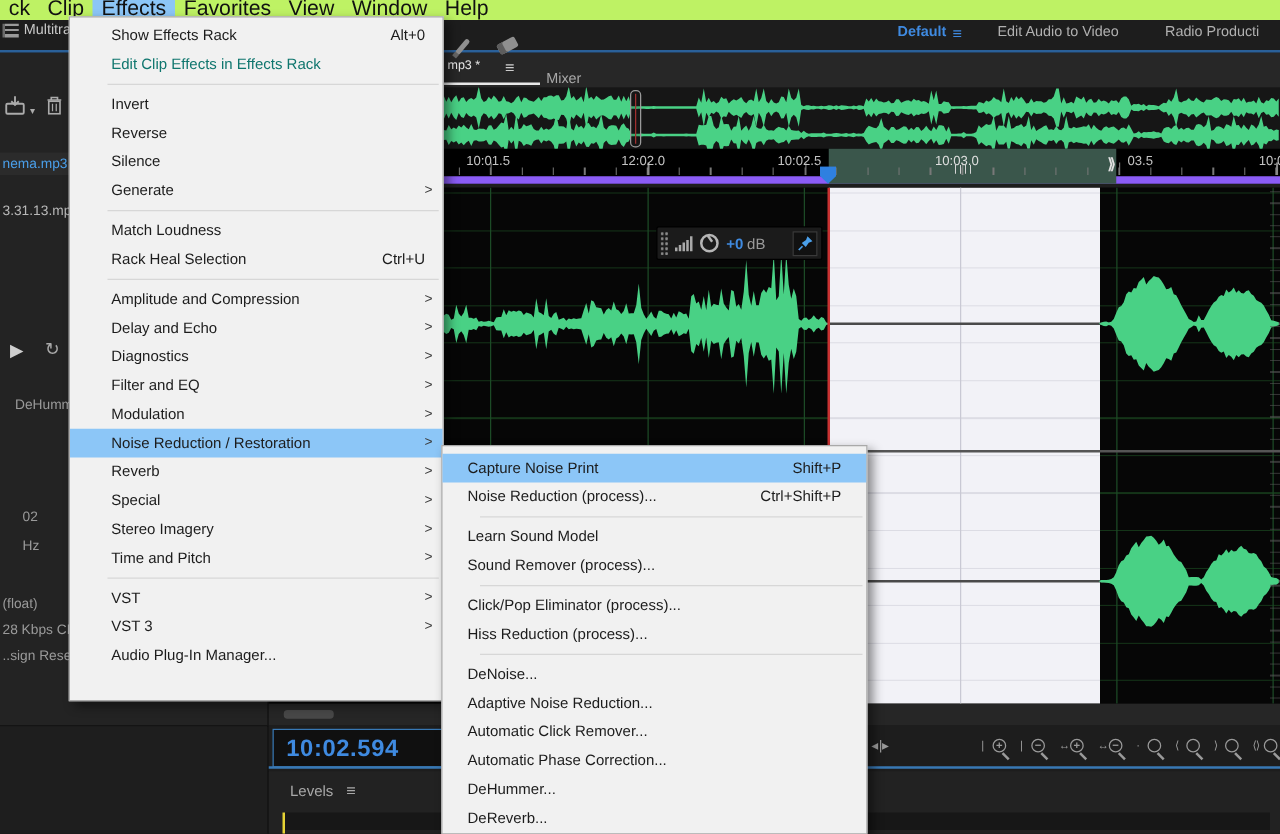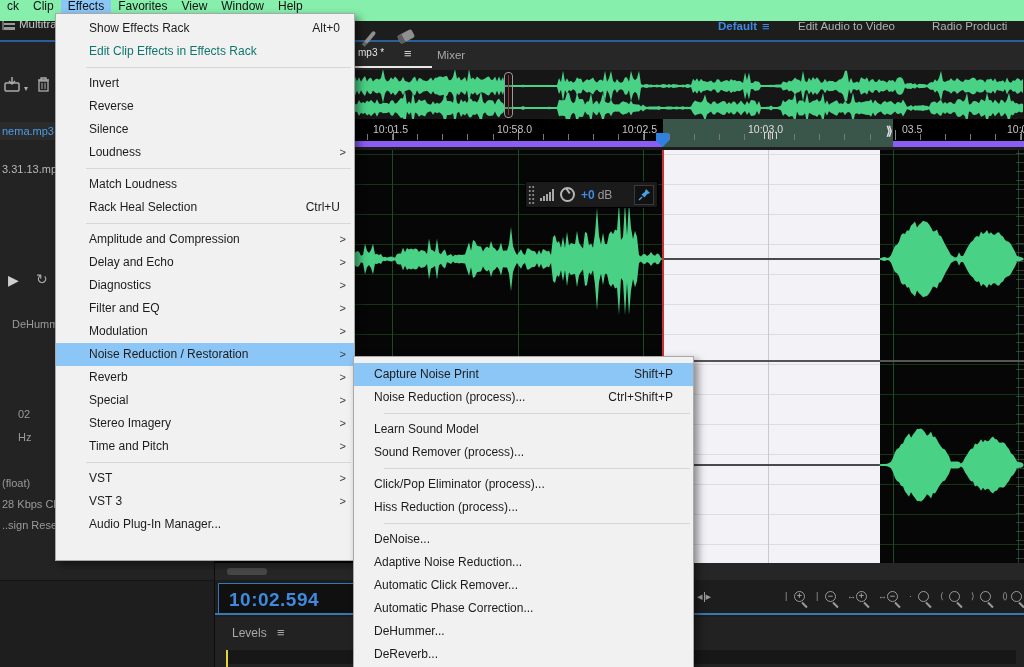--- a/index.html
+++ b/index.html
@@ -1,21 +1,21 @@
 <!DOCTYPE html>
 <html style="--hi: #8cc6f7; --accent: #3f8ae0; --selw: #f2f2f7; --phred: #c83232; --phblue: #2f80e0; --yellow: #e6d335;"><head>
 <meta charset="utf-8">
 <style>
   *{margin:0;padding:0;box-sizing:border-box;font-family:"Liberation Sans",sans-serif}
   html,body{width:1024px;height:667px;overflow:hidden;background:#1d1d1d}
   #app{position:relative;width:1024px;height:667px;background:#1d1d1d}
   .abs{position:absolute}
 
   
-  #menubar{position:absolute;left:0;top:0;width:1024px;height:21px;background:#86efac;z-index:300;font-size:12px;line-height:13px;color:#111;white-space:nowrap;overflow:hidden}
+  #menubar{position:absolute;left:0;top:0;width:1024px;height:16px;background:#bef264;z-index:300;font-size:17px;line-height:13px;color:#111;white-space:nowrap;overflow:hidden}
   .mb-item{display:inline-block;padding:0 7px;height:13px;cursor:default}
   .mb-item.active{background:var(--hi);}
 
   
   #topbar{position:absolute;left:0;top:13px;width:1024px;height:29px;background:#1d1d1d;border-bottom:2px solid #2a6099;z-index:5}
   .mt-btn{position:absolute;left:2px;top:5px;color:#c8c8c8;font-size:11.5px;display:flex;align-items:center;gap:4px}
   .mt-icon{display:inline-block;width:13px;height:11px;background:linear-gradient(180deg,#9a9a9a 0 2px,transparent 2px 4px,#9a9a9a 4px 6px,transparent 6px 8px,#9a9a9a 8px 10px);border-left:2px solid #6a6a6a}
   .brush{position:absolute;left:368px;top:17px;width:4px;height:15px;background:#8f8f8f;transform:rotate(40deg);border-radius:2px}
   .brush:after{content:"";position:absolute;left:0;top:14px;width:4px;height:4px;background:#666}
   .eraser{position:absolute;left:398px;top:19px;width:16px;height:9px;background:#8f8f8f;transform:rotate(-28deg);border-radius:2px;box-shadow:inset 5px 0 0 #5d5d5d}
@@ -32,21 +32,21 @@
   .file-row.sel{color:#4a9fea;background:#2b2b2b}
   .file-row.plain{color:#b8b8b8}
   .tp-play{position:absolute;left:8px;top:230px;color:#cfcfcf;font-size:14px}
   .tp-loop{position:absolute;left:36px;top:229px;color:#a8a8a8;font-size:14px}
 
   
   #editor{position:absolute;left:215px;top:42px;width:809px;height:625px;background:#1d1d1d;z-index:2}
   #tabrow{position:absolute;left:0;top:0;width:809px;height:28px;background:#272727}
   .tab-file{position:absolute;left:143px;top:5px;color:#e6e6e6;font-size:10px}
   .tab-menu{position:absolute;left:189px;top:4px;color:#cccccc;font-size:13px}
-  .tab-mixer{position:absolute;left:222px;top:7px;color:#a8a8a8;font-size:11.5px}
+  .tab-mixer{position:absolute;left:222px;top:15px;color:#a8a8a8;font-size:11.5px}
   .tab-underline{position:absolute;left:140px;top:24px;width:77px;height:2px;background:#e8e8e8}
 
   #overview{position:absolute;left:0;top:28px;width:809px;height:52px;background:#161616;border-bottom:1px solid #000}
   #ov-pill{position:absolute;left:289px;top:2px;width:9px;height:46px;border:1px solid #9a9a9a;border-radius:4px;background:rgba(20,20,20,.2)}
   #ov-pill:after{content:"";position:absolute;left:3px;top:2px;width:1px;height:40px;background:#a03030}
 
   #ruler{position:absolute;left:0;top:77px;width:809px;height:28px;background:#000000;border-bottom:6px solid #8b5cf6}
   #ruler-sel{position:absolute;left:448px;top:0;width:230px;height:28px;background:#3a564b}
   .rl{position:absolute;top:4px;font-size:10.5px;color:#c3c3c3;white-space:nowrap}
   #ticks-minor{position:absolute;left:0;bottom:1px;width:809px;height:6px;background:repeating-linear-gradient(90deg,#787878 0 1px,transparent 1px 25.14px);background-position:1px 0}
@@ -188,21 +188,21 @@
           </svg></div>
       <div id="ov-pill"></div>
     </div>
 
     <div id="ruler">
       <div id="ruler-sel"></div>
       <div id="ticks-minor"></div>
       <div id="ticks-major"></div>
       <div id="ruler-labels">
           <span class="rl" style="left:158px">10:01.5</span>
-          <span class="rl" style="left:282px">10:58.0</span>
+          <span class="rl" style="left:282px">12:02.0</span>
           <span class="rl" style="left:407px">10:02.5</span>
           <span class="rl" style="left:533px;color:#dedede">10:03.0</span>
           <span class="rl" style="left:687px">03.5</span>
           <span class="rl" style="left:792px">10:0</span>
         </div>
       <span id="sel-bracket">⟫</span>
       <div id="sel-handle"></div>
       <div id="playhead-marker"></div>
     </div>
 
@@ -328,21 +328,21 @@
       <div class="mrow">
         <span class="ml">Invert</span>
       </div>
       <div class="mrow">
         <span class="ml">Reverse</span>
       </div>
       <div class="mrow">
         <span class="ml">Silence</span>
       </div>
       <div class="mrow">
-        <span class="ml">Loudness</span>
+        <span class="ml">Generate</span>
         <span class="mar">&gt;</span>
       </div>
       <div class="msep"></div>
       <div class="mrow">
         <span class="ml">Match Loudness</span>
       </div>
       <div class="mrow">
         <span class="ml">Rack Heal Selection</span>
         <span class="msc">Ctrl+U</span>
       </div>

